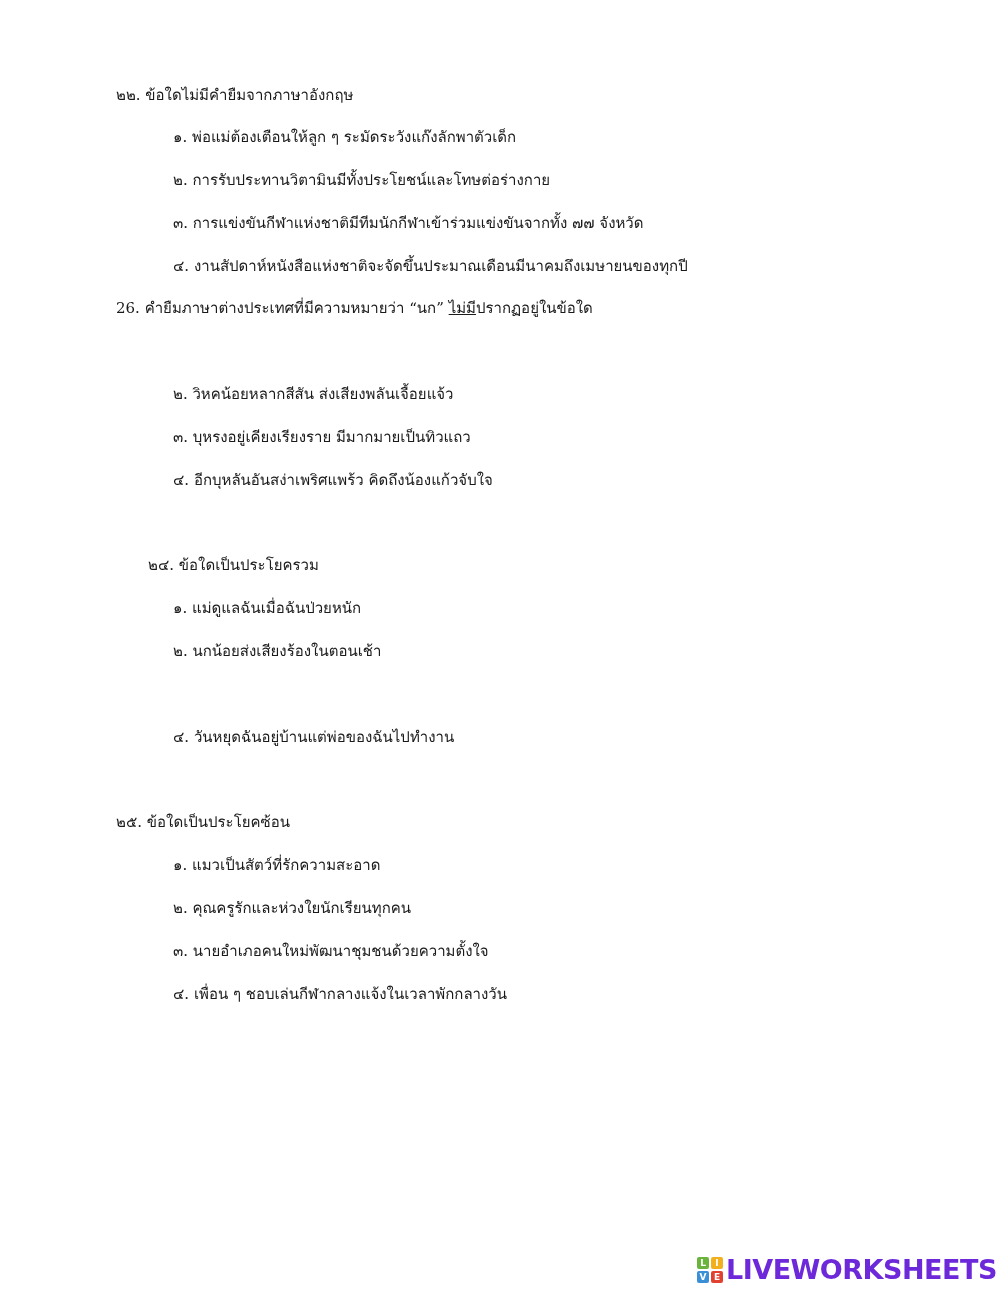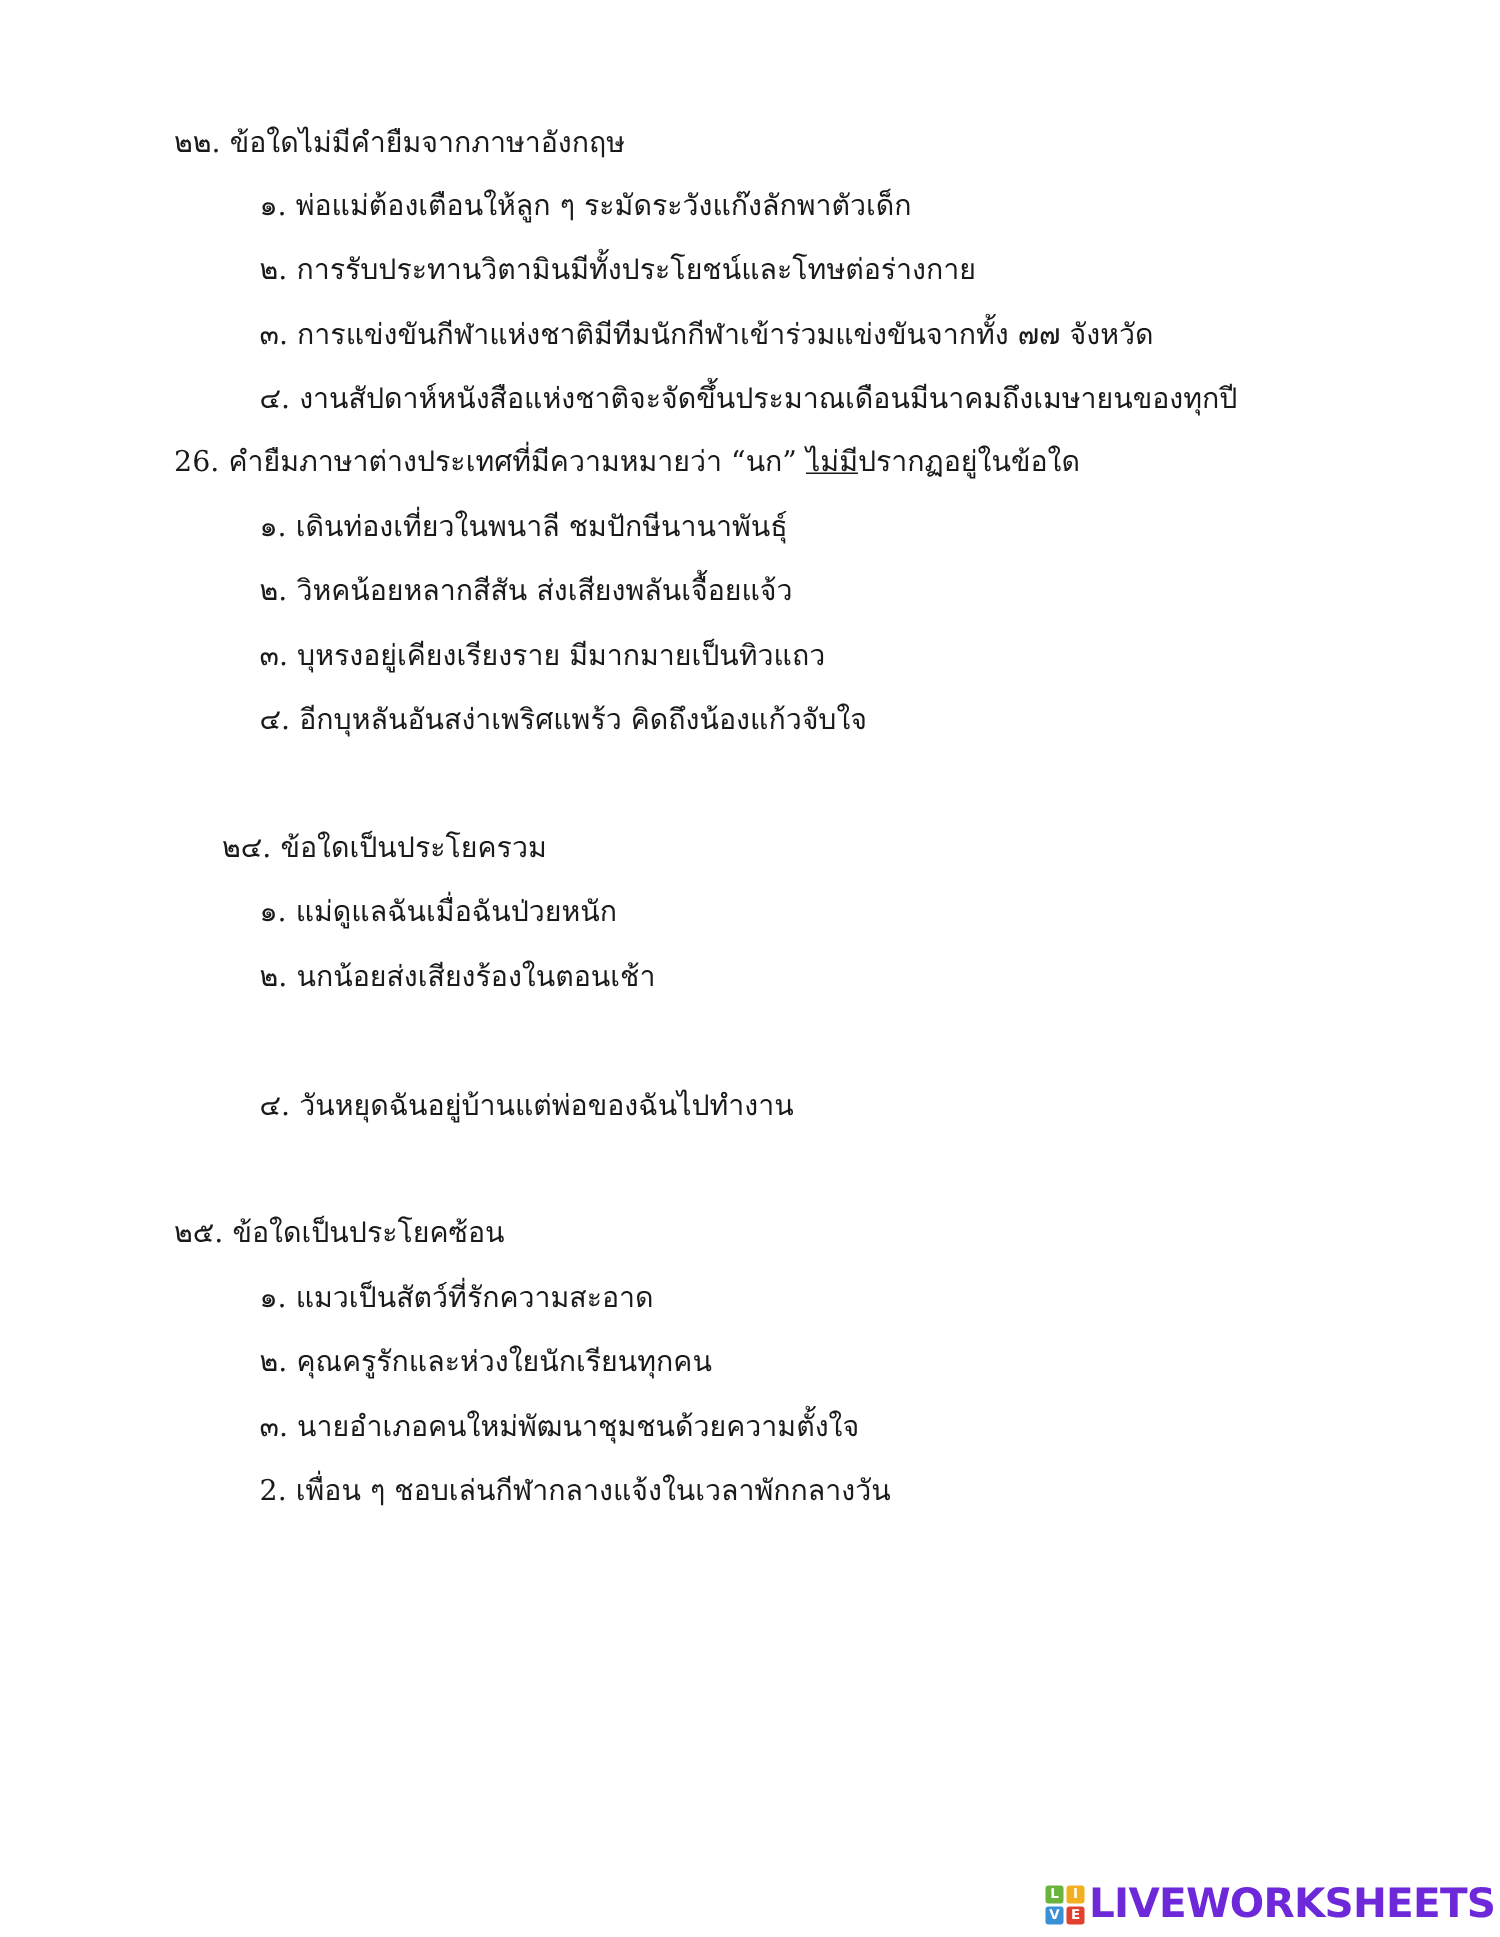--- a/index.html
+++ b/index.html
@@ -17,21 +17,21 @@
     }
     .page {
       position: absolute;
       left: 0; top: 0;
       width: 1000px;
       height: 1291px;
     }
     .line {
       position: absolute;
       white-space: nowrap;
-      font-size: 19px;
+      font-size: 15px;
       line-height: 26px;
       letter-spacing: 0px;
     }
     .q { left: 116px; }
     .opt { left: 173px; }
     .u { text-decoration: underline; }
 
     .logo {
       position: absolute;
       left: 697px;
@@ -78,41 +78,40 @@
   </div>
   <div class="line opt" style="top:124px;">๑. พ่อแม่ต้องเตือนให้ลูก ๆ ระมัดระวังแก๊งลักพาตัวเด็ก</div>
   <div class="line opt" style="top:167px;">๒. การรับประทานวิตามินมีทั้งประโยชน์และโทษต่อร่างกาย</div>
   <div class="line opt" style="top:210px;">๓. การแข่งขันกีฬาแห่งชาติมีทีมนักกีฬาเข้าร่วมแข่งขันจากทั้ง ๗๗ จังหวัด</div>
   <div class="line opt" style="top:253px;">๔. งานสัปดาห์หนังสือแห่งชาติจะจัดขึ้นประมาณเดือนมีนาคมถึงเมษายนของทุกปี</div>
 
   <div class="line q" style="top:295px;">
     <span>26.</span>
     <span>คำยืมภาษาต่างประเทศที่มีความหมายว่า “นก” </span><span class="u">ไม่มี</span><span>ปรากฏอยู่ในข้อใด</span>
   </div>
-  <div class="line opt" style="top:338px;">๑. เดินท่องเที่ยวในพนาลี  ชมปักษีนานาพันธุ์</div>
   <div class="line opt" style="top:381px;">๒. วิหคน้อยหลากสีสัน  ส่งเสียงพลันเจื้อยแจ้ว</div>
   <div class="line opt" style="top:424px;">๓. บุหรงอยู่เคียงเรียงราย  มีมากมายเป็นทิวแถว</div>
   <div class="line opt" style="top:467px;">๔. อีกบุหลันอันสง่าเพริศแพร้ว  คิดถึงน้องแก้วจับใจ</div>
 
   <div class="line q" style="top:552px;margin-left:32px;">
     <span>๒๔.</span>
     <span>ข้อใดเป็นประโยครวม</span>
   </div>
   <div class="line opt" style="top:595px;">๑. แม่ดูแลฉันเมื่อฉันป่วยหนัก</div>
   <div class="line opt" style="top:638px;">๒. นกน้อยส่งเสียงร้องในตอนเช้า</div>
   <div class="line opt" style="top:724px;">๔. วันหยุดฉันอยู่บ้านแต่พ่อของฉันไปทำงาน</div>
 
   <div class="line q" style="top:809px;">
     <span>๒๕.</span>
     <span>ข้อใดเป็นประโยคซ้อน</span>
   </div>
   <div class="line opt" style="top:852px;">๑. แมวเป็นสัตว์ที่รักความสะอาด</div>
   <div class="line opt" style="top:895px;">๒. คุณครูรักและห่วงใยนักเรียนทุกคน</div>
   <div class="line opt" style="top:938px;">๓. นายอำเภอคนใหม่พัฒนาชุมชนด้วยความตั้งใจ</div>
-  <div class="line opt" style="top:981px;">2. เพื่อน ๆ ชอบเล่นกีฬากลางแจ้งในเวลาพักกลางวัน</div>
+  <div class="line opt" style="top:981px;">๔. เพื่อน ๆ ชอบเล่นกีฬากลางแจ้งในเวลาพักกลางวัน</div>
 
   <div class="logo">
     <div class="logo-grid">
       <div class="logo-cell" style="background:#6ab43e;">L</div>
       <div class="logo-cell" style="background:#f2b01e;">I</div>
       <div class="logo-cell" style="background:#3a8fd6;">V</div>
       <div class="logo-cell" style="background:#e2412f;">E</div>
     </div>
     <span class="logo-text">LIVEWORKSHEETS</span>
   </div>

